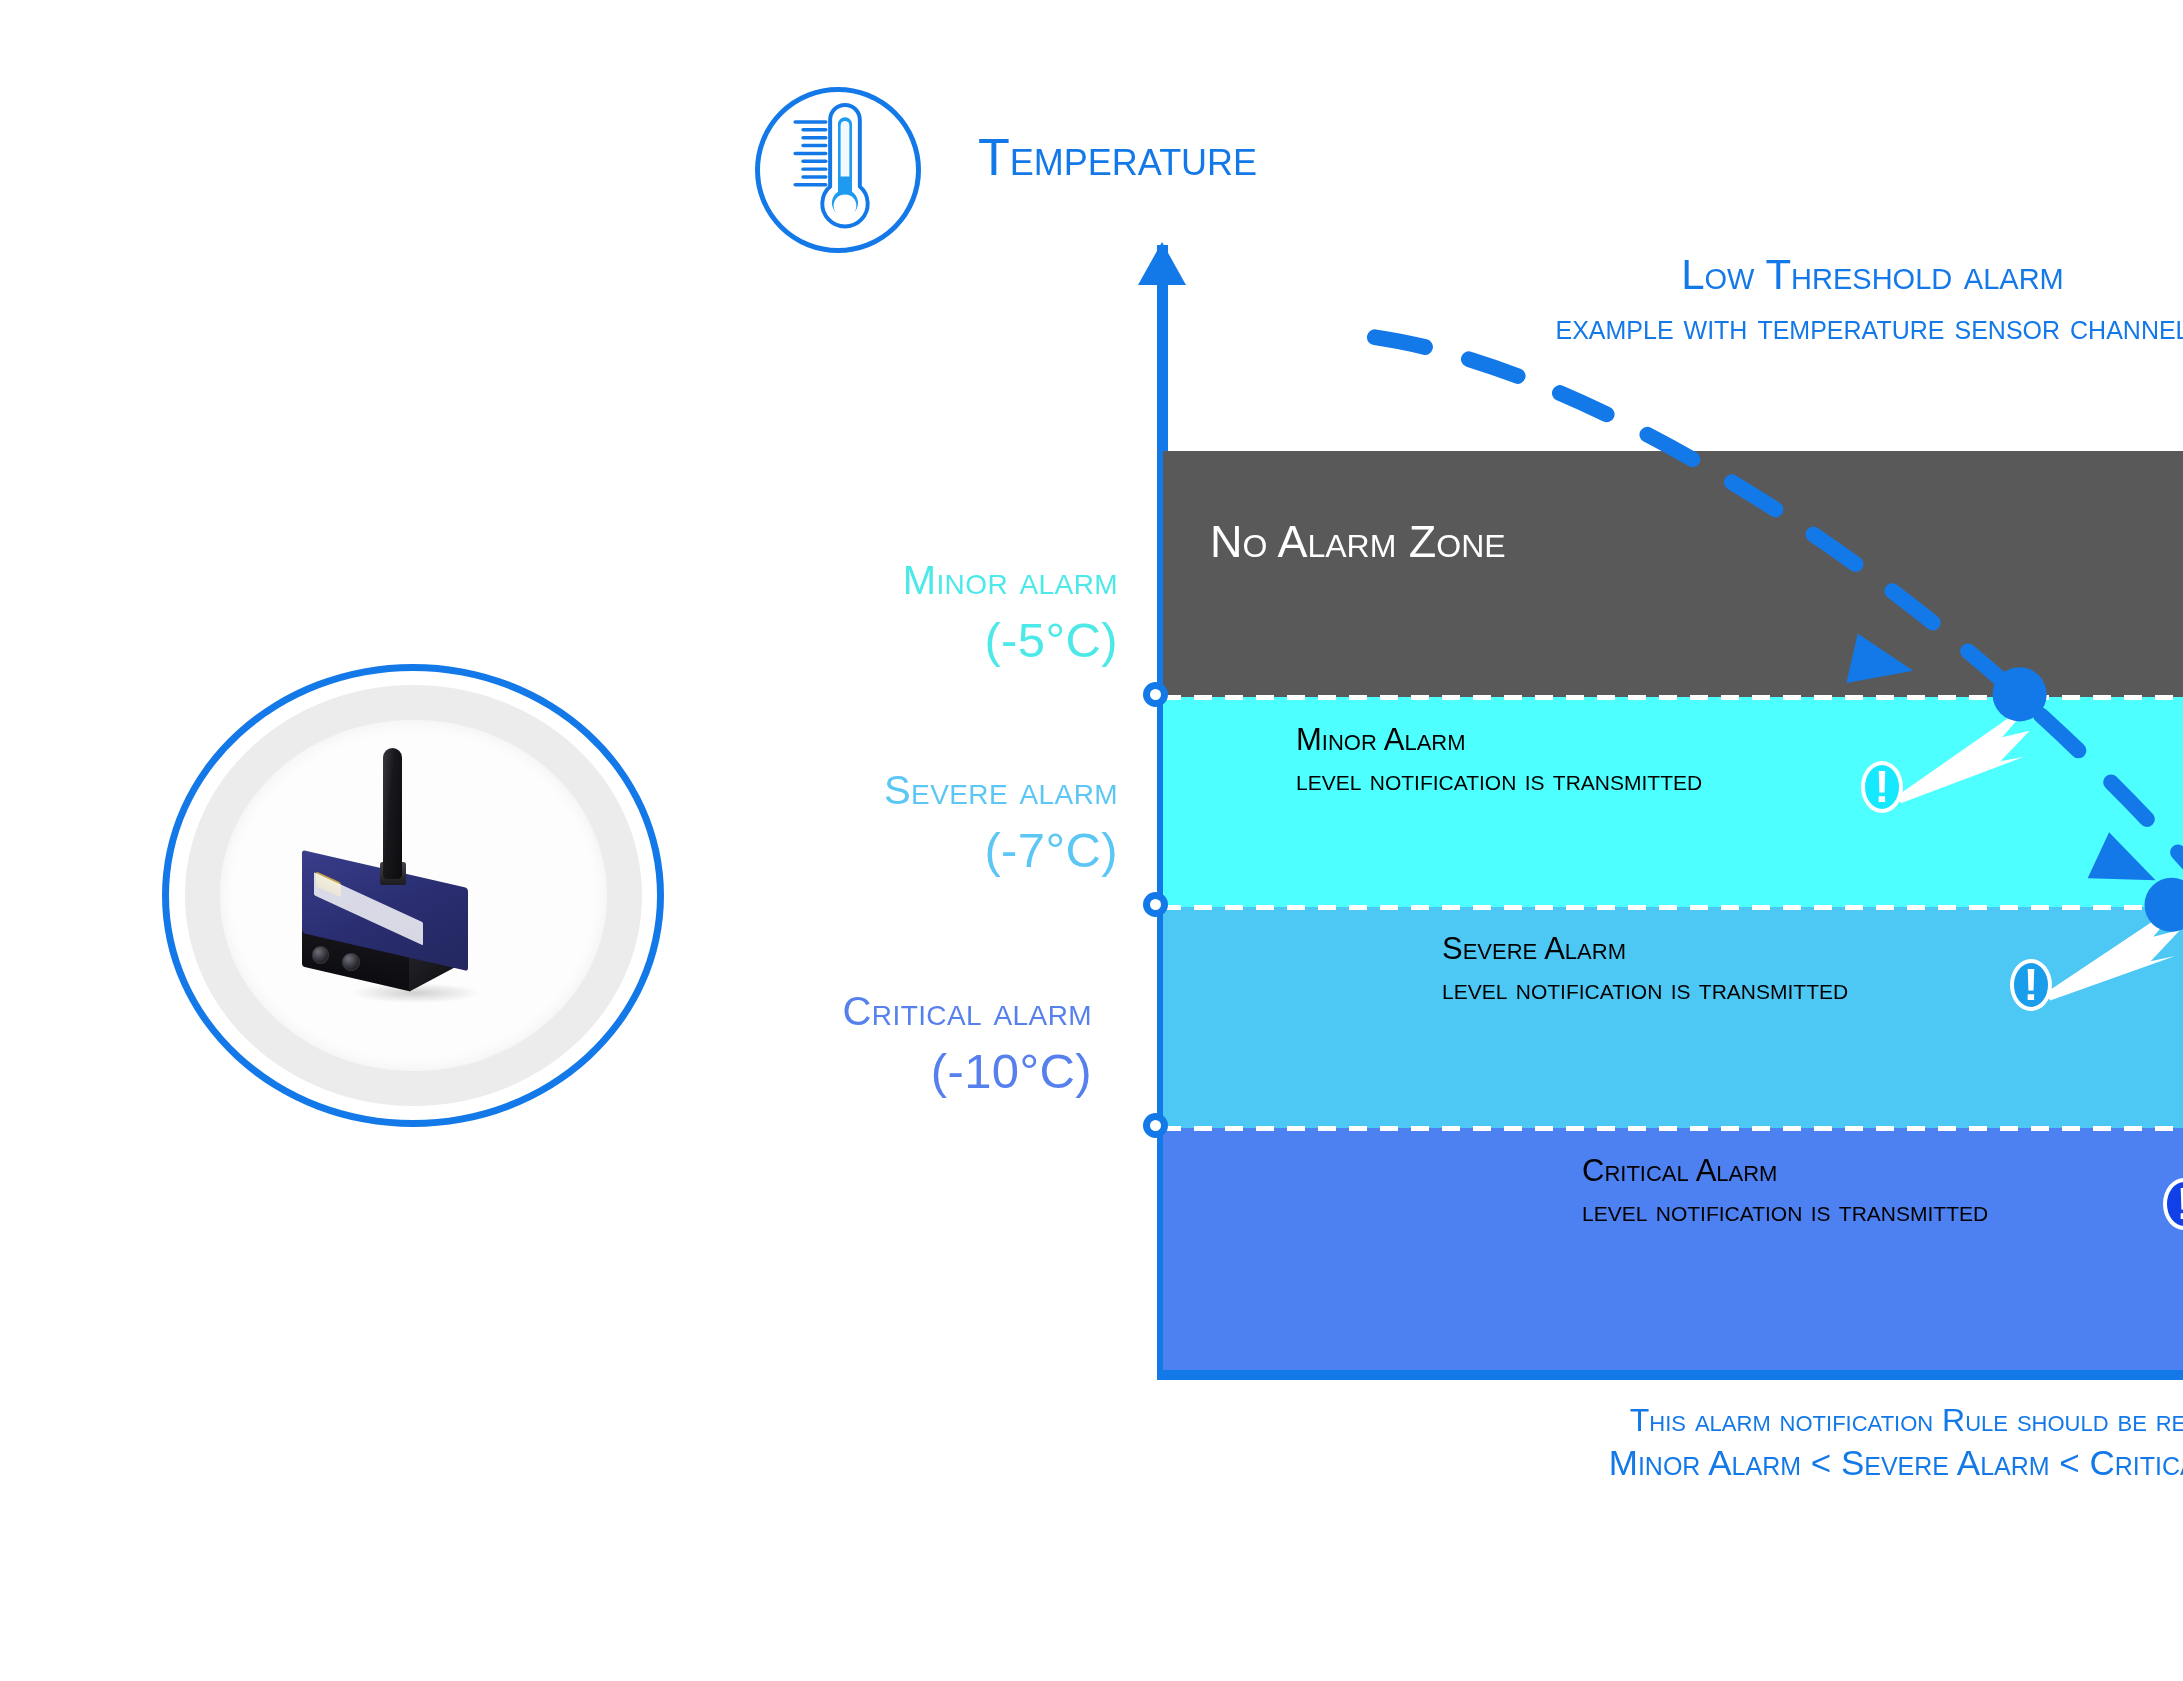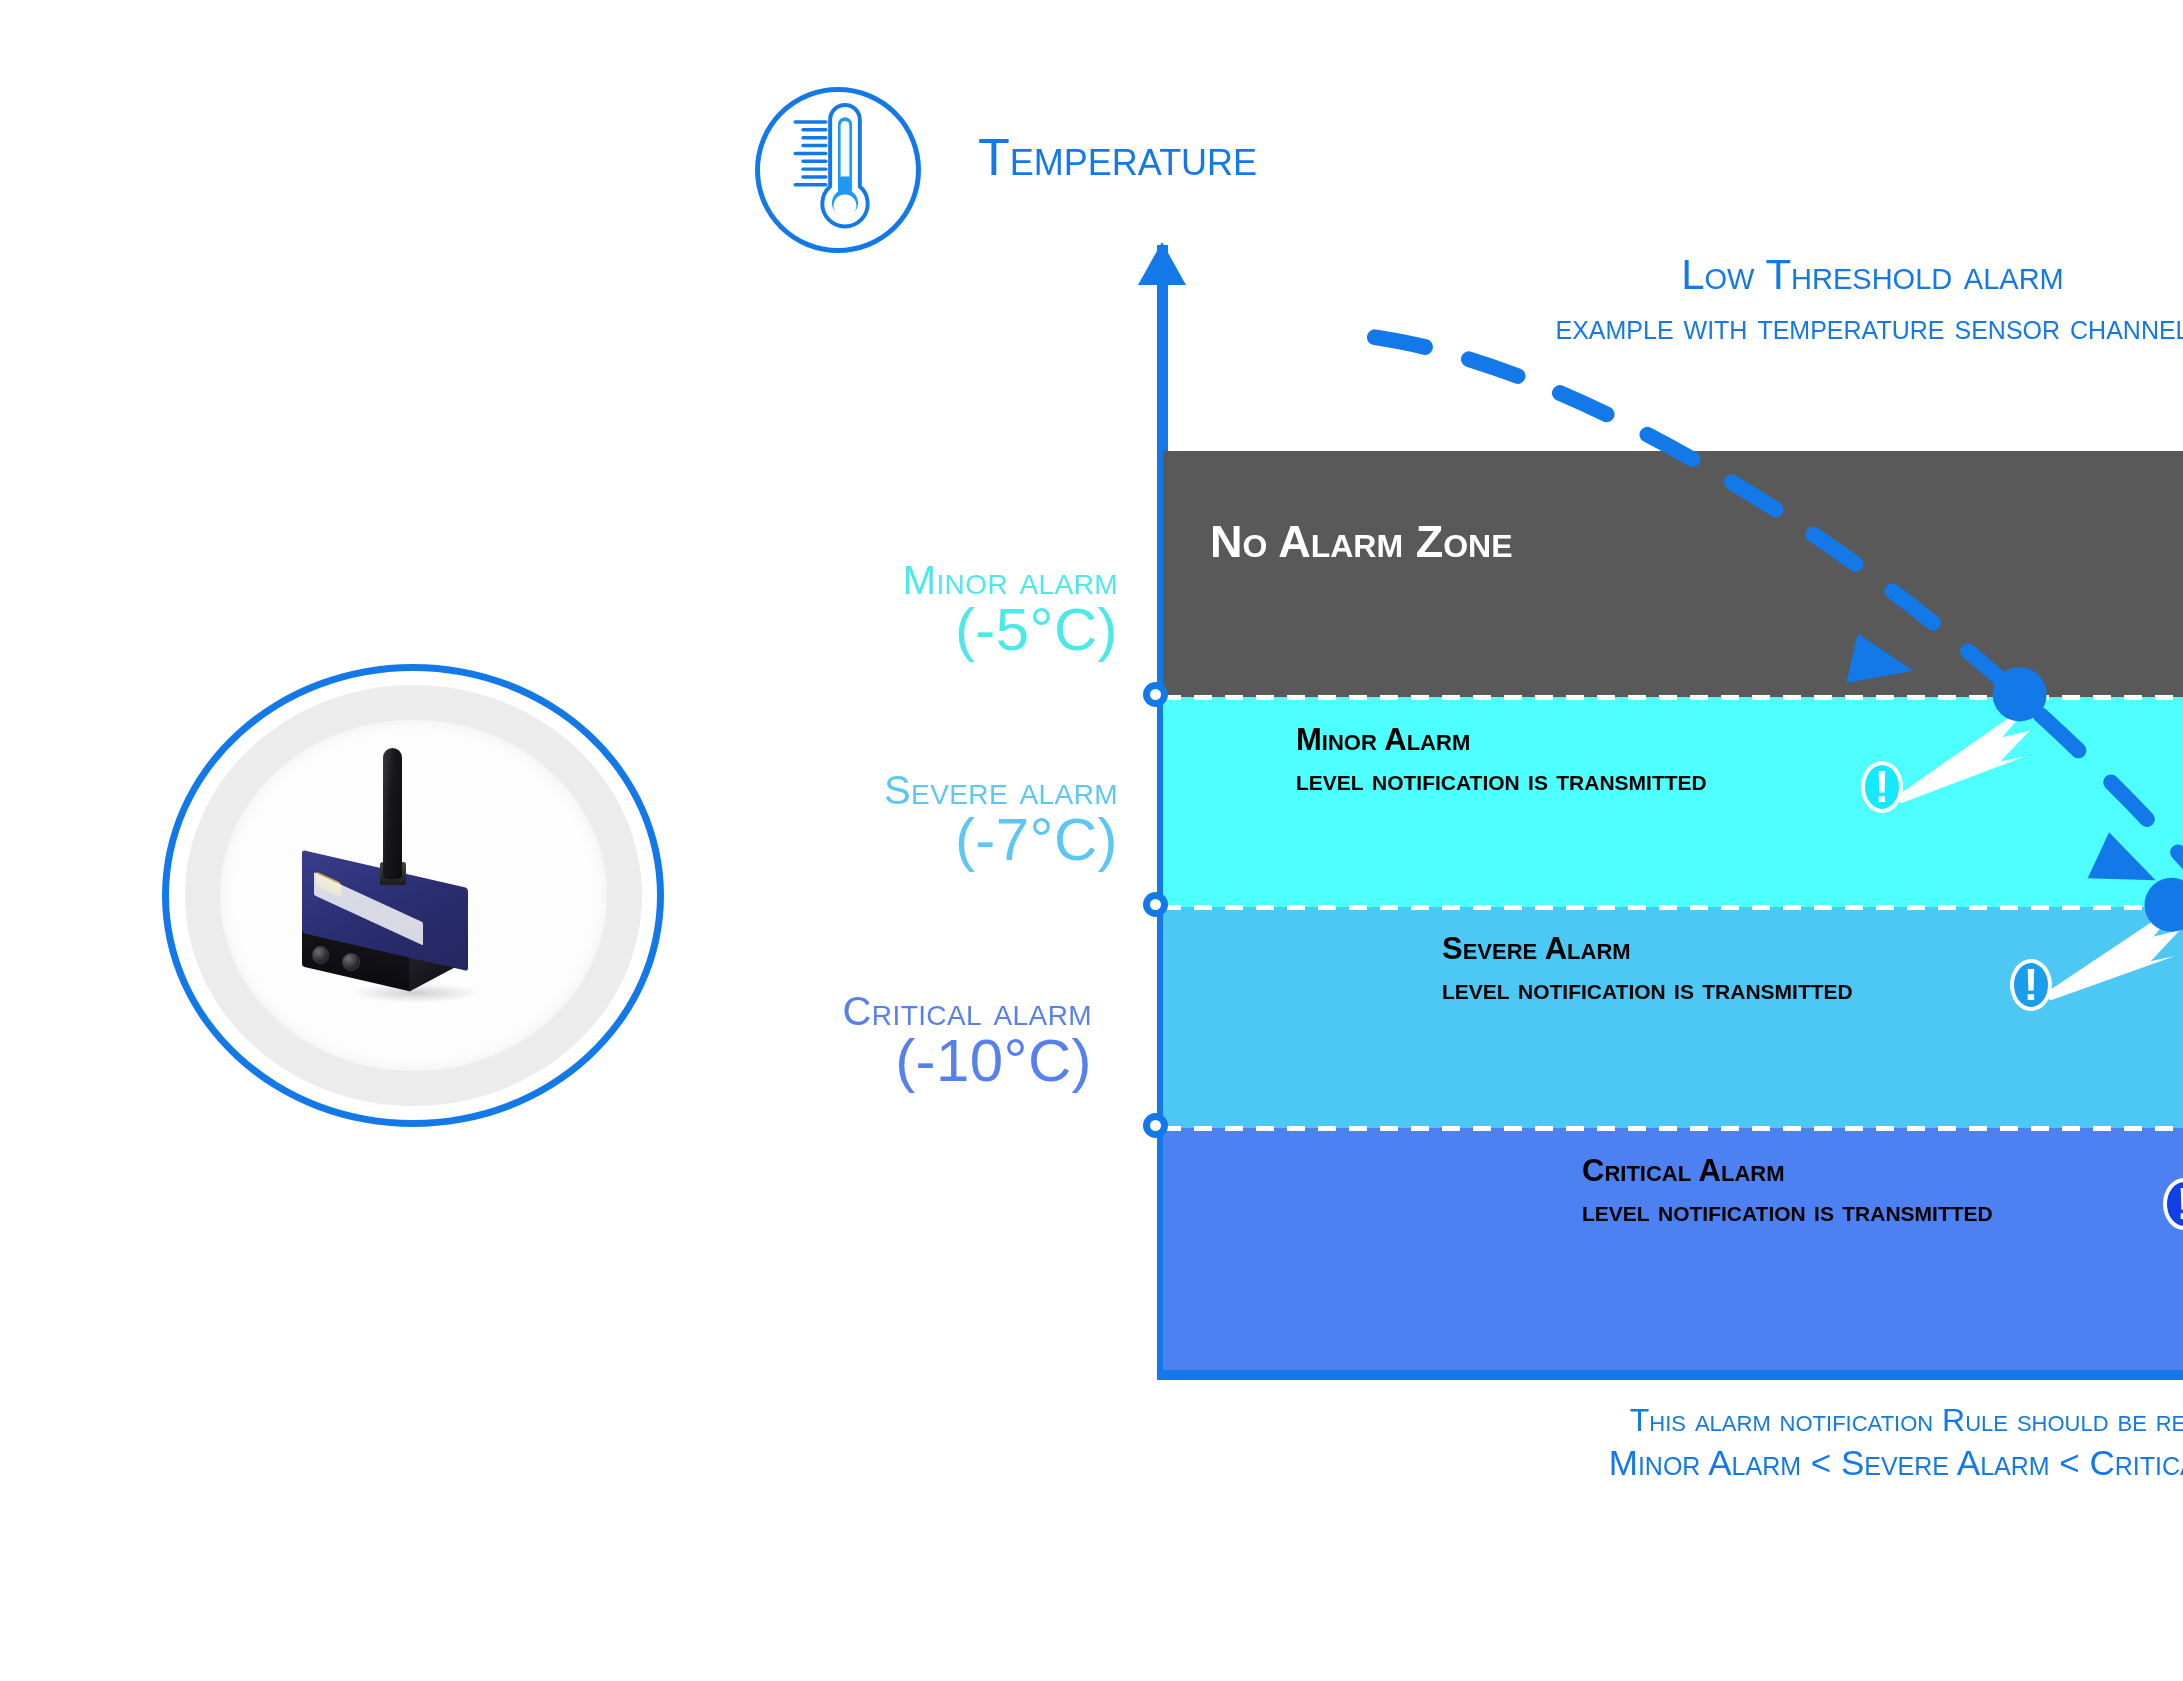--- a/index.html
+++ b/index.html
@@ -101,41 +101,41 @@
     border-bottom:43px solid #1479E8;
   }
   #x-axis { left:1157px; top:1369px; width:1611px; height:11.4px; background:#1479E8; }
 
   
   #plot { left:1163px; top:451px; width:1419px; height:920px; }
   .band { position:absolute; left:0; width:100%; }
   .band-label {
     position:absolute; white-space:nowrap;
     font-family:"Liberation Sans Narrow","Liberation Sans",sans-serif;
-    font-weight:700; font-variant:small-caps;text-align:right;
+    font-weight:400; font-variant:small-caps;text-align:right;
   }
   .thresh-line {
     position:absolute; left:0; width:100%; height:4.8px;
     background:repeating-linear-gradient(to right,#ffffff 0 18.3px, transparent 18.3px 31px);
   }
 
   
   .tick-marker {
     position:absolute; width:25px; height:25px; border-radius:50%;
     background:#ffffff; border:7.4px solid #1479E8;
   }
 
   
   .tier-label {
     position:absolute; text-align:right; right:0; white-space:nowrap;
     font-family:"Liberation Sans Narrow","Liberation Sans",sans-serif;
     font-weight:700; font-variant:small-caps; line-height:1.0;
   }
   .tier-name { display:block; font-size:40px; letter-spacing:0.4px; }
-  .tier-val  { display:block; font-size:60px; letter-spacing:0.4px; }
+  .tier-val  { display:block; font-size:49px; letter-spacing:0.4px;margin-top:16px; }
 
   
   .alert-badge {
     position:absolute; width:42px; height:52px; border-radius:50%;
     border:4.8px solid #ffffff;
     display:flex; align-items:center; justify-content:center;
   }
   .alert-badge span {
     color:#fff; font-size:45px; font-weight:700; line-height:.85;
     font-family:"Liberation Sans Narrow","Liberation Sans",sans-serif;

